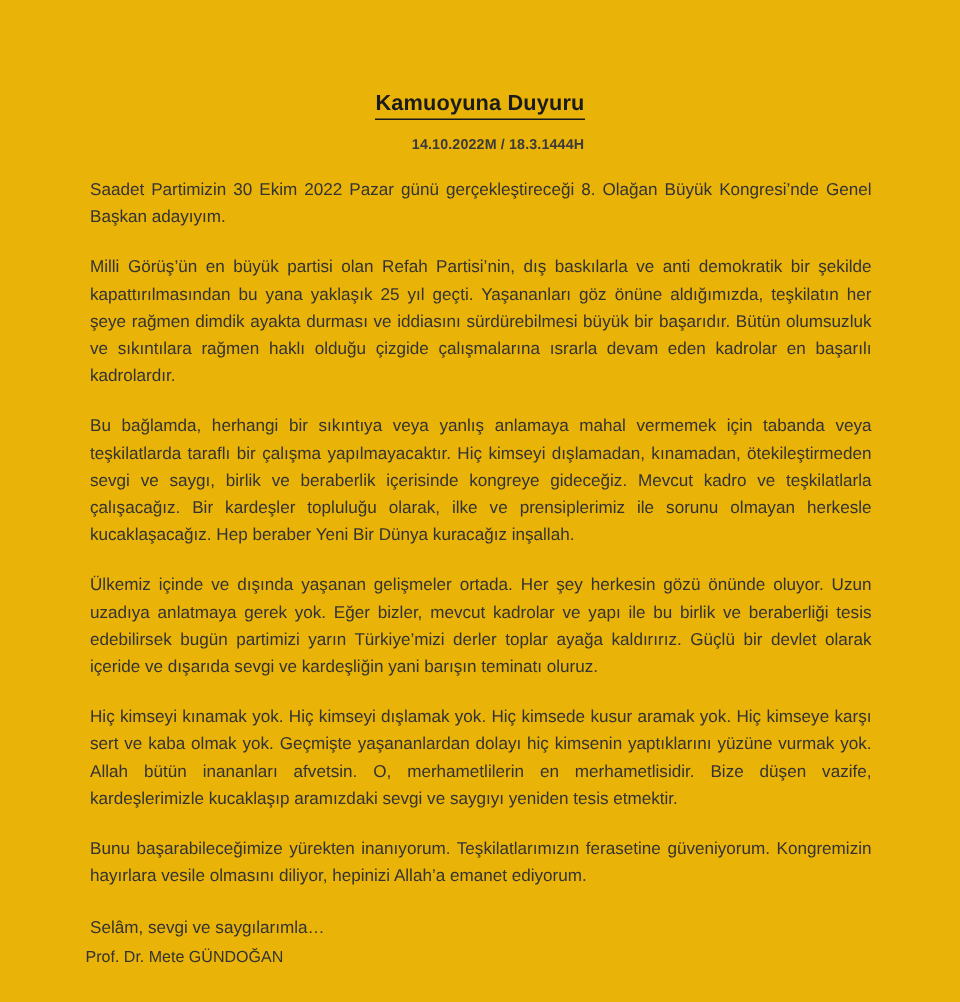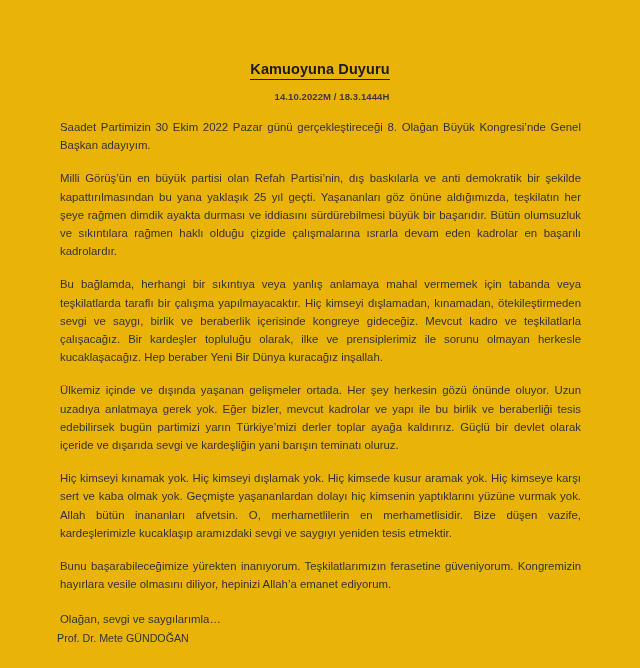--- a/index.html
+++ b/index.html
@@ -96,18 +96,18 @@
     <p class="doc-date">14.10.2022M / 18.3.1444H</p>
   </div>
 
   <div class="doc-body">
     <p class="para">Saadet Partimizin 30 Ekim 2022 Pazar günü gerçekleştireceği 8. Olağan Büyük Kongresi’nde Genel Başkan adayıyım.</p>
     <p class="para">Milli Görüş’ün en büyük partisi olan Refah Partisi’nin, dış baskılarla ve anti demokratik bir şekilde kapattırılmasından bu yana yaklaşık 25 yıl geçti. Yaşananları göz önüne aldığımızda, teşkilatın her şeye rağmen dimdik ayakta durması ve iddiasını sürdürebilmesi büyük bir başarıdır. Bütün olumsuzluk ve sıkıntılara rağmen haklı olduğu çizgide çalışmalarına ısrarla devam eden kadrolar en başarılı kadrolardır.</p>
     <p class="para">Bu bağlamda, herhangi bir sıkıntıya veya yanlış anlamaya mahal vermemek için tabanda veya teşkilatlarda taraflı bir çalışma yapılmayacaktır. Hiç kimseyi dışlamadan, kınamadan, ötekileştirmeden sevgi ve saygı, birlik ve beraberlik içerisinde kongreye gideceğiz. Mevcut kadro ve teşkilatlarla çalışacağız. Bir kardeşler topluluğu olarak, ilke ve prensiplerimiz ile sorunu olmayan herkesle kucaklaşacağız. Hep beraber Yeni Bir Dünya kuracağız inşallah.</p>
     <p class="para">Ülkemiz içinde ve dışında yaşanan gelişmeler ortada. Her şey herkesin gözü önünde oluyor. Uzun uzadıya anlatmaya gerek yok. Eğer bizler, mevcut kadrolar ve yapı ile bu birlik ve beraberliği tesis edebilirsek bugün partimizi yarın Türkiye’mizi derler toplar ayağa kaldırırız. Güçlü bir devlet olarak içeride ve dışarıda sevgi ve kardeşliğin yani barışın teminatı oluruz.</p>
     <p class="para">Hiç kimseyi kınamak yok. Hiç kimseyi dışlamak yok. Hiç kimsede kusur aramak yok. Hiç kimseye karşı sert ve kaba olmak yok. Geçmişte yaşananlardan dolayı hiç kimsenin yaptıklarını yüzüne vurmak yok. Allah bütün inananları afvetsin. O, merhametlilerin en merhametlisidir. Bize düşen vazife, kardeşlerimizle kucaklaşıp aramızdaki sevgi ve saygıyı yeniden tesis etmektir.</p>
     <p class="para">Bunu başarabileceğimize yürekten inanıyorum. Teşkilatlarımızın ferasetine güveniyorum. Kongremizin hayırlara vesile olmasını diliyor, hepinizi Allah’a emanet ediyorum.</p>
-    <p class="para closing">Olağan, sevgi ve saygılarımla…</p>
+    <p class="para closing">Selâm, sevgi ve saygılarımla…</p>
   </div>
 
   <div class="signature">Prof. Dr. Mete GÜNDOĞAN</div>
 
 </div>
 
 </body></html>

